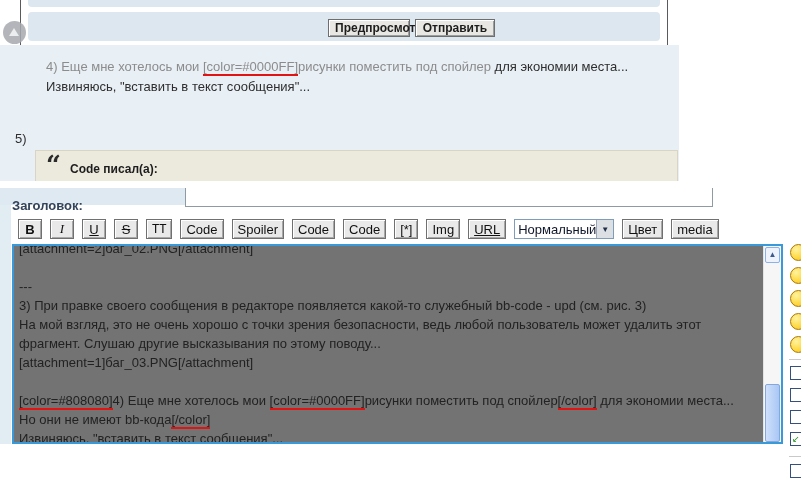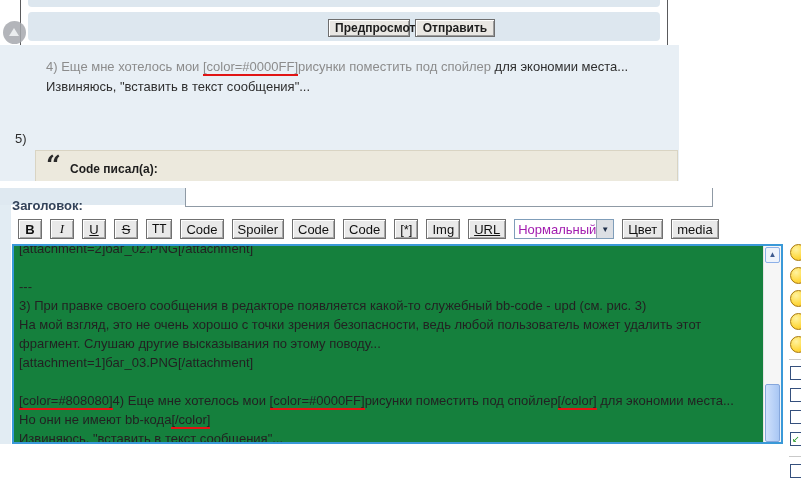--- a/index.html
+++ b/index.html
@@ -52,25 +52,25 @@
           background:#e9e9e9;border:1px solid #707070;
           box-shadow:inset 1px 1px 0 #ffffff, inset -1px -1px 0 #a8a8a8;
           display:flex;align-items:center;justify-content:center;cursor:pointer;box-sizing:border-box;}
   .st-bold{font-weight:bold;}
   .st-italic{font-style:italic;font-family:"Liberation Serif",serif;}
   .st-underline{text-decoration:underline;}
   .st-strike{text-decoration:line-through;}
   .st-mono{font-family:"DejaVu Sans Mono",monospace;font-size:12px;}
   .tb-select{height:20px;width:100px;background:#fff;border:1px solid #7f9db9;
              display:flex;align-items:center;box-sizing:border-box;cursor:pointer;position:relative;}
-  .tb-select .val{font:13px "Liberation Sans",sans-serif;color:#a21caf;padding-left:3px;flex:1;text-align:center;}
+  .tb-select .val{font:13px "Liberation Sans",sans-serif;color:#0f172a;padding-left:3px;flex:1;text-align:center;}
   .tb-select .arrow{width:17px;height:18px;background:#dcdfe4;border-left:1px solid #9aa6b5;
              display:flex;align-items:center;justify-content:center;font-size:8px;color:#20304a;}
 
-  .ta{position:absolute;left:12px;top:56px;width:767px;height:196px;background:#15803d;
+  .ta{position:absolute;left:12px;top:56px;width:767px;height:196px;background:#737373;
       border:2px solid #3a99d8;overflow:hidden;}
   .ta-content{position:absolute;left:5px;top:-7px;right:20px;font-size:13px;line-height:19px;
               color:#222;white-space:pre;}
   .ta-content .tline{height:19px;}
 
   .vsb{position:absolute;top:0;right:0;width:17px;height:100%;background:#f6f6f6;
        border-left:1px solid #e3e3e3;}
   .vsb-up{position:absolute;top:1px;left:1px;width:15px;height:16px;background:#eef3fb;
           border:1px solid #8cb0e8;border-radius:2px;box-sizing:border-box;cursor:pointer;
           display:flex;align-items:center;justify-content:center;}

